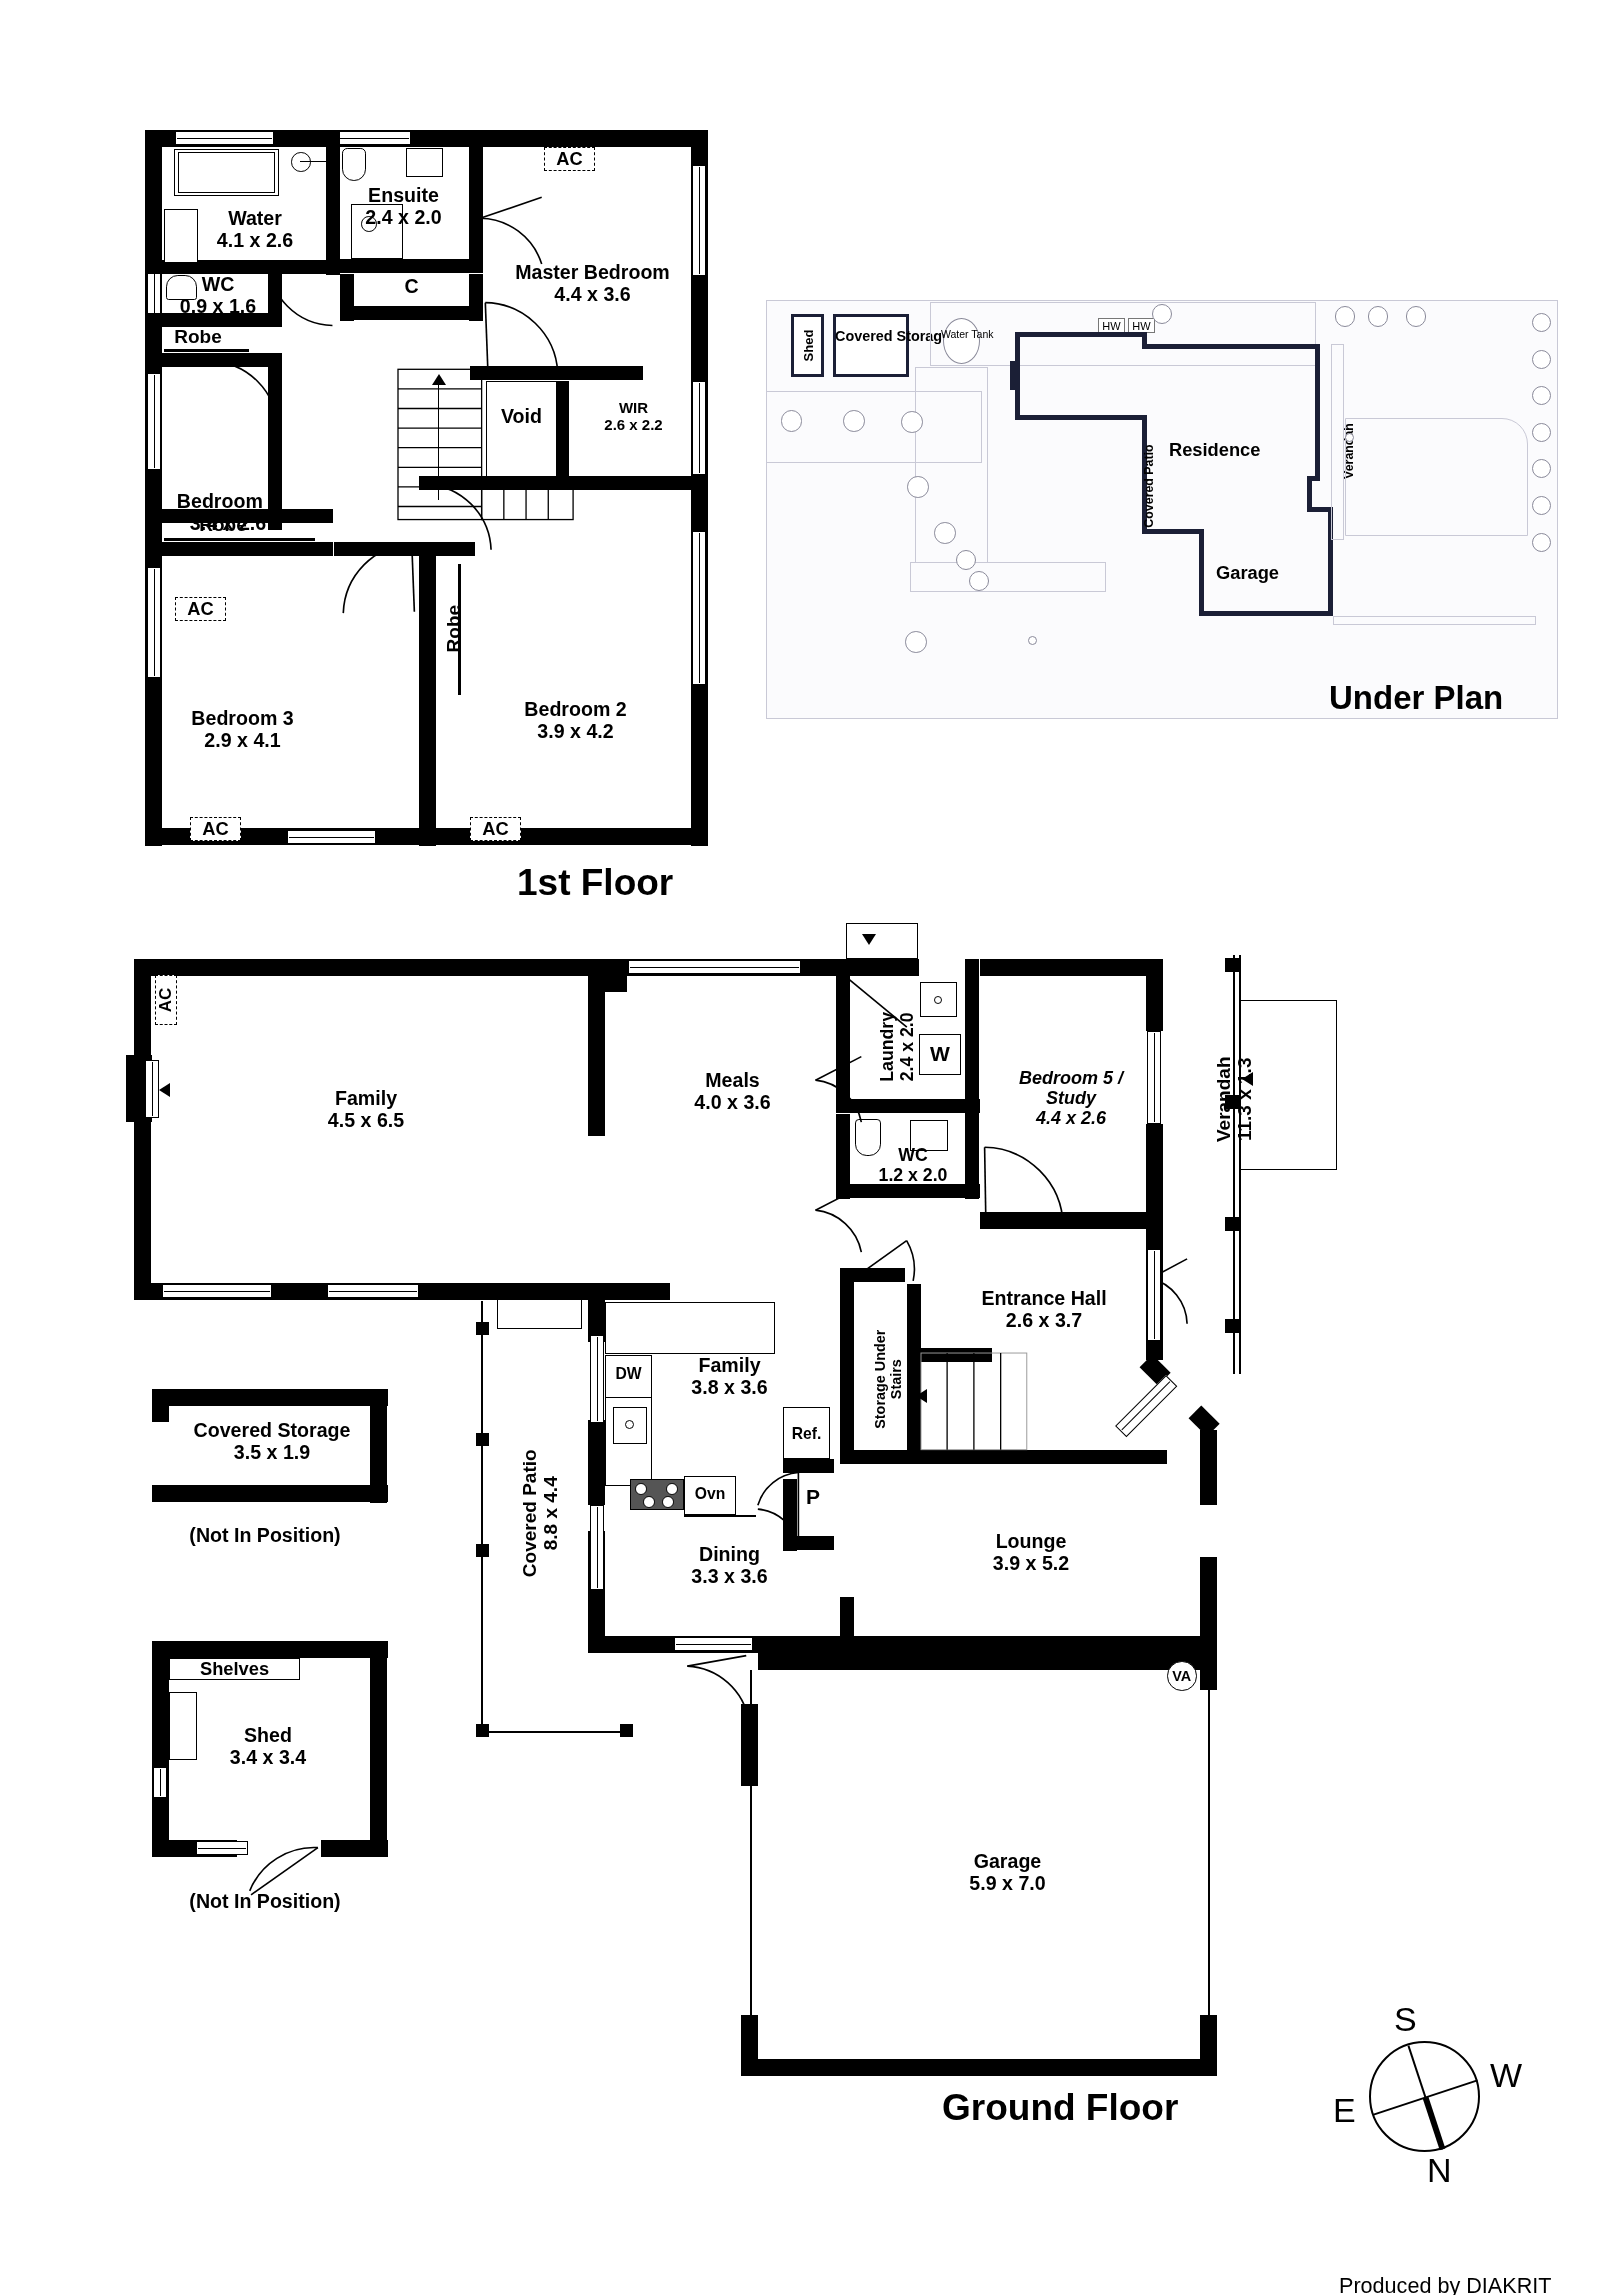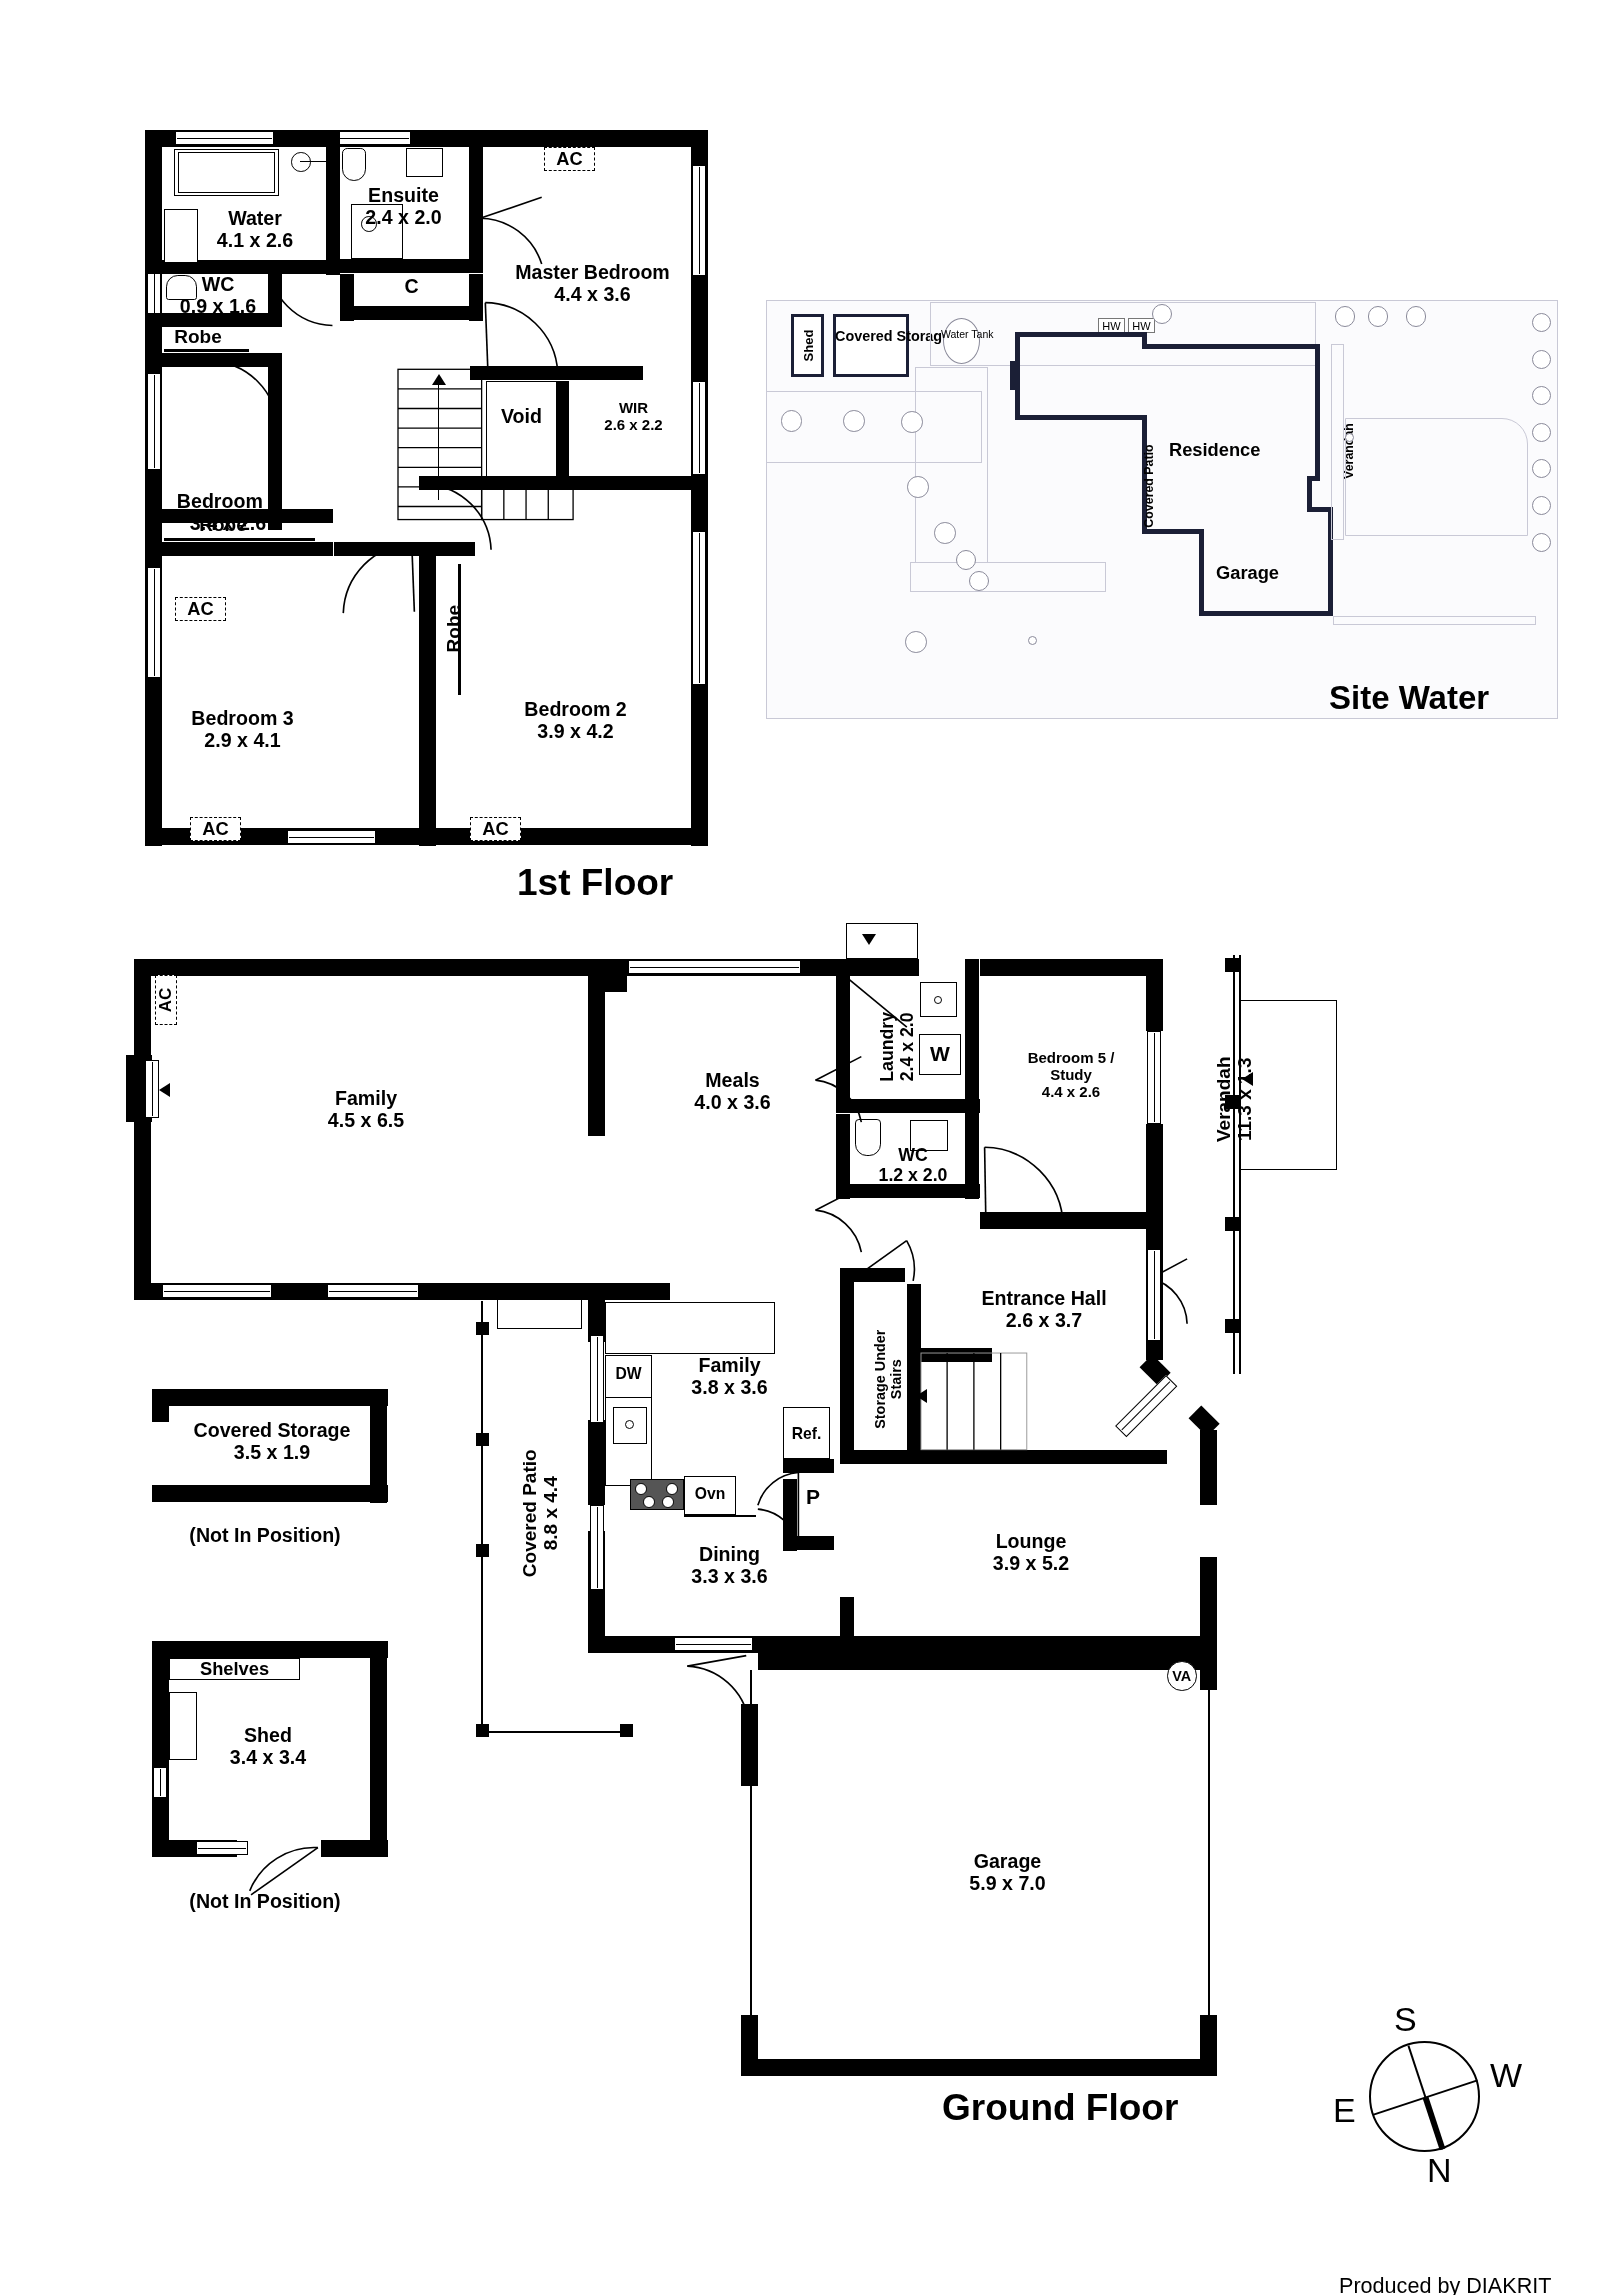--- a/index.html
+++ b/index.html
@@ -282,21 +282,21 @@
   <div class="tree" style="left:154px;top:188px;width:19.6px;height:19.6px;"></div>
   <div class="tree" style="left:181px;top:234px;width:19.6px;height:19.6px;"></div>
   <div class="tree" style="left:203px;top:262px;width:18.3px;height:18.3px;"></div>
   <div class="tree" style="left:216px;top:283px;width:18.3px;height:18.3px;"></div>
   <div class="tree" style="left:152px;top:343px;width:19.6px;height:19.6px;"></div>
   <div class="circ" style="left:592px;top:145px;width:9.2px;height:9.2px;border-width:0.7px;border-color:#8a8a9a;"></div>
   <div class="circ" style="left:275px;top:348px;width:9.2px;height:9.2px;border-width:0.7px;border-color:#8a8a9a;"></div>
 
   <div class="sp-thin" style="left:580px;top:328px;width:203px;height:9.2px;"></div>
 
-  <div class="title" style="left:576px;top:391px;font-size:33px;">Site Water</div>
+  <div class="title" style="left:576px;top:391px;font-size:33px;">Under Plan</div>
 </div>
 
 <div class="plan" style="left:0;top:903px;width:1348px;height:1374px;">
 
   <div class="wall" style="left:134px;top:56px;width:471px;height:17px;"></div>
   <div class="wall" style="left:134px;top:56px;width:17px;height:340px;"></div>
   <div class="wall" style="left:134px;top:380px;width:471px;height:17px;"></div>
   <div class="wall" style="left:588px;top:56px;width:17px;height:177px;"></div>
   <div class="wall" style="left:588px;top:72px;width:39px;height:17px;"></div>
   <div class="wall" style="left:126px;top:152px;width:26px;height:67px;"></div>
@@ -343,21 +343,21 @@
   <div class="room-lbl" style="left:851px;top:243px;width:124px;font-size:17.7px;">
     <span class="n">WC</span>
     <span class="d">1.2 x 2.0</span>
   </div>
 
   <div class="wall" style="left:980px;top:56px;width:183px;height:17px;"></div>
   <div class="wall" style="left:1146px;top:56px;width:17px;height:72px;"></div>
   <div class="wall" style="left:1146px;top:221px;width:17px;height:105px;"></div>
   <div class="wall" style="left:980px;top:309px;width:183px;height:17px;"></div>
   <div class="winv" style="left:1147px;top:128px;width:14.4px;height:93px;"></div>
-  <div class="room-lbl" style="left:982px;top:147px;width:178px;font-size:15px;">
+  <div class="room-lbl" style="left:982px;top:165px;width:178px;font-size:18px;font-style:italic;">
     <span class="n">Bedroom 5 /</span>
     <span class="n">Study</span>
     <span class="d">4.4 x 2.6</span>
   </div>
   <svg class="door" style="position:absolute;left:982px;top:243px;width:85px;height:85px;" viewBox="0 0 130 130" width="85" height="85">
     <path d="M4 2 A 122 122 0 0 1 124 122"></path>
       <path d="M4 2 L 6 120"></path>
     </svg>
 
   <div class="thinl" style="left:1233px;top:52px;width:2px;height:419px;"></div>

